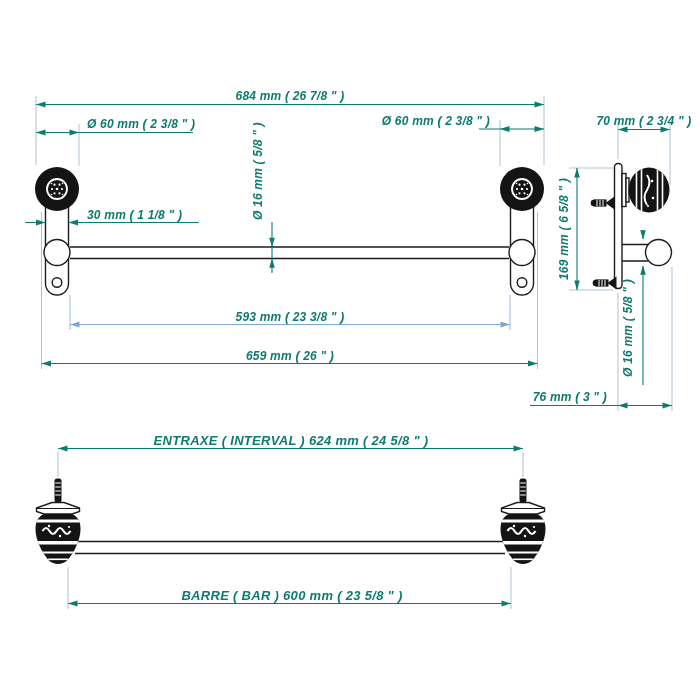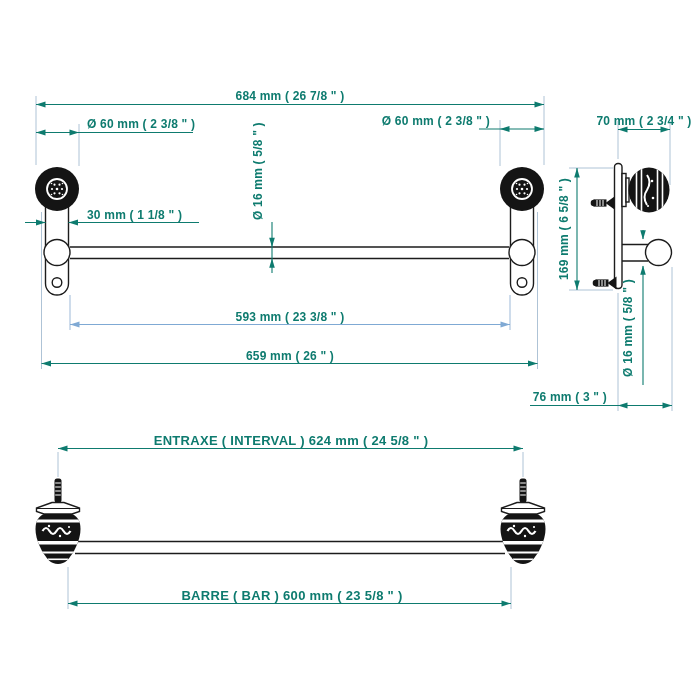--- a/index.html
+++ b/index.html
@@ -1,16 +1,16 @@
 <!DOCTYPE html>
 <html><head>
 <meta charset="utf-8">
 <style>
   html,body{margin:0;padding:0;background:#ffffff;}
-  .canvas{position:relative;width:700px;height:700px;background:#ffffff;overflow:hidden;}
+  .canvas{position:relative;width:700px;height:700px;background:#ffffff;overflow:hidden;font-style:italic;}
   svg{display:block;}
   .ink{stroke:#1c1c1c;stroke-width:1.4;fill:none;}
   .inkf{stroke:#1c1c1c;stroke-width:1.4;fill:#ffffff;}
   .blk{fill:#141414;stroke:none;}
   .wl{stroke:#ffffff;fill:none;}
   .dim{stroke:#0e7b6f;stroke-width:1.1;fill:none;}
   .dimb{stroke:#7fa9d4;stroke-width:1.1;fill:none;}
   .ext{stroke:#aec3d6;stroke-width:1;fill:none;}
   .extb{stroke:#9db9d8;stroke-width:1;fill:none;}
   .ar{fill:#0e7b6f;stroke:none;}

